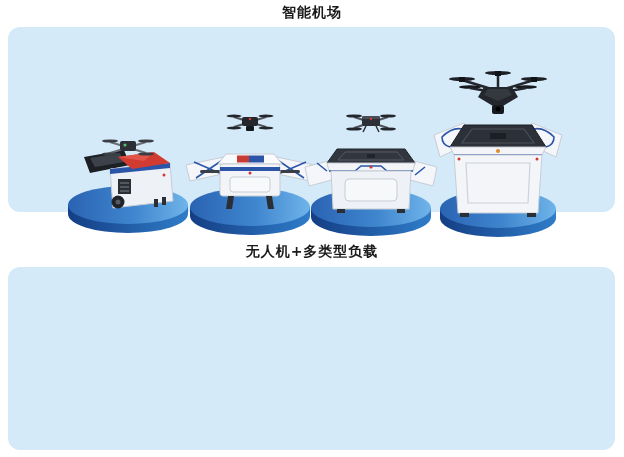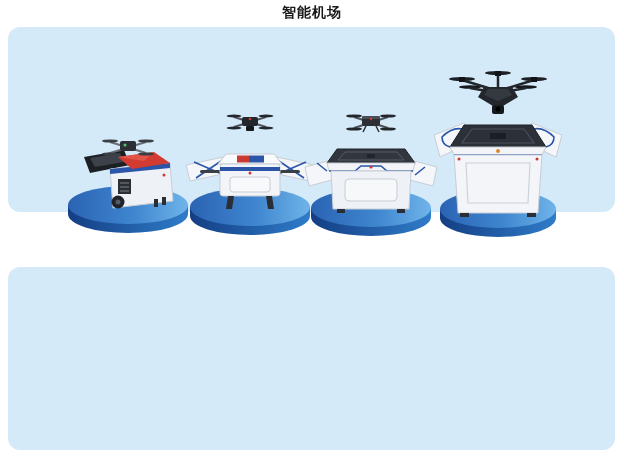--- a/index.html
+++ b/index.html
@@ -189,20 +189,21 @@
         <rect x="67" y="14" width="6" height="5" fill="#101317"></rect>
         <rect x="103" y="20" width="6" height="5" fill="#101317"></rect>
         <polygon points="56,30 84,30 90,40 70,52 50,40" fill="#23262c"></polygon>
         <polygon points="60,32 80,32 84,38 70,44 56,38" fill="#34383f"></polygon>
         <rect x="64" y="48" width="12" height="9" rx="2" fill="#16191e"></rect>
         <circle cx="70" cy="52" r="2.5" fill="#000000"></circle>
       </g>
     </svg>
   </div>
 
+  <div class="section-title" id="title-payload">无人机+多类型负载</div>
 
   <div class="panel" id="panel-payload">
 
     
     
 
     
     
 
     

